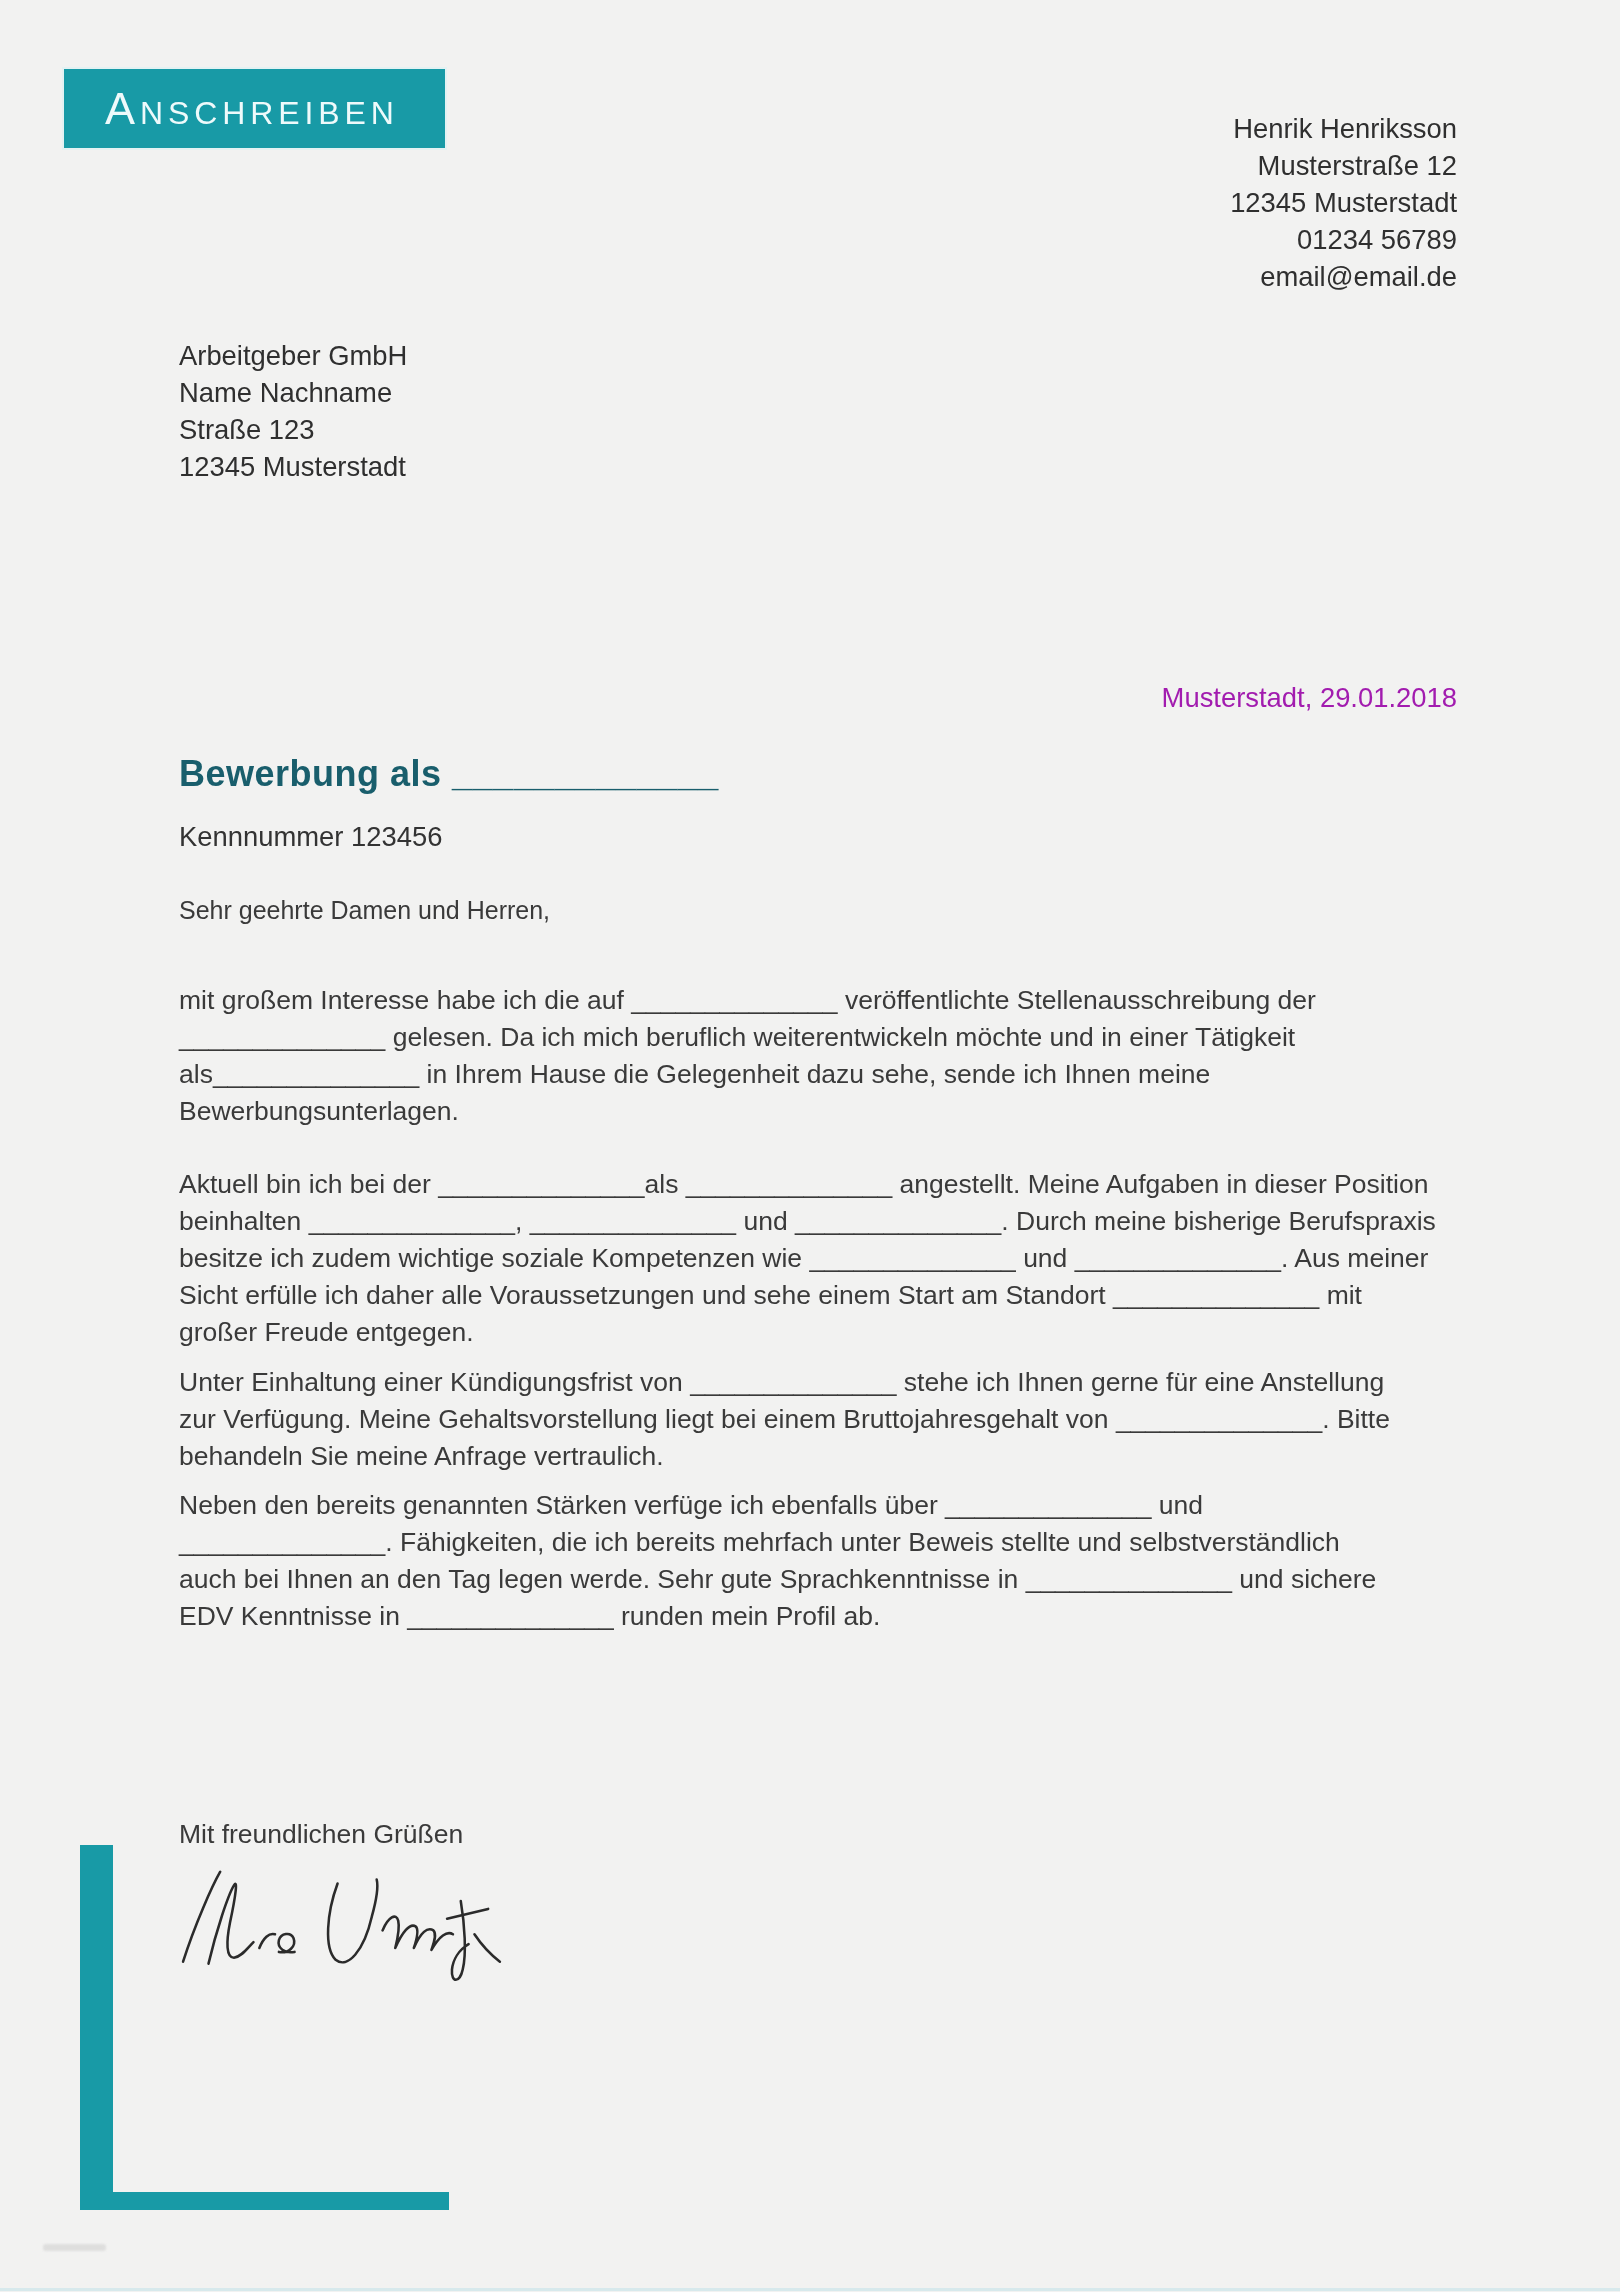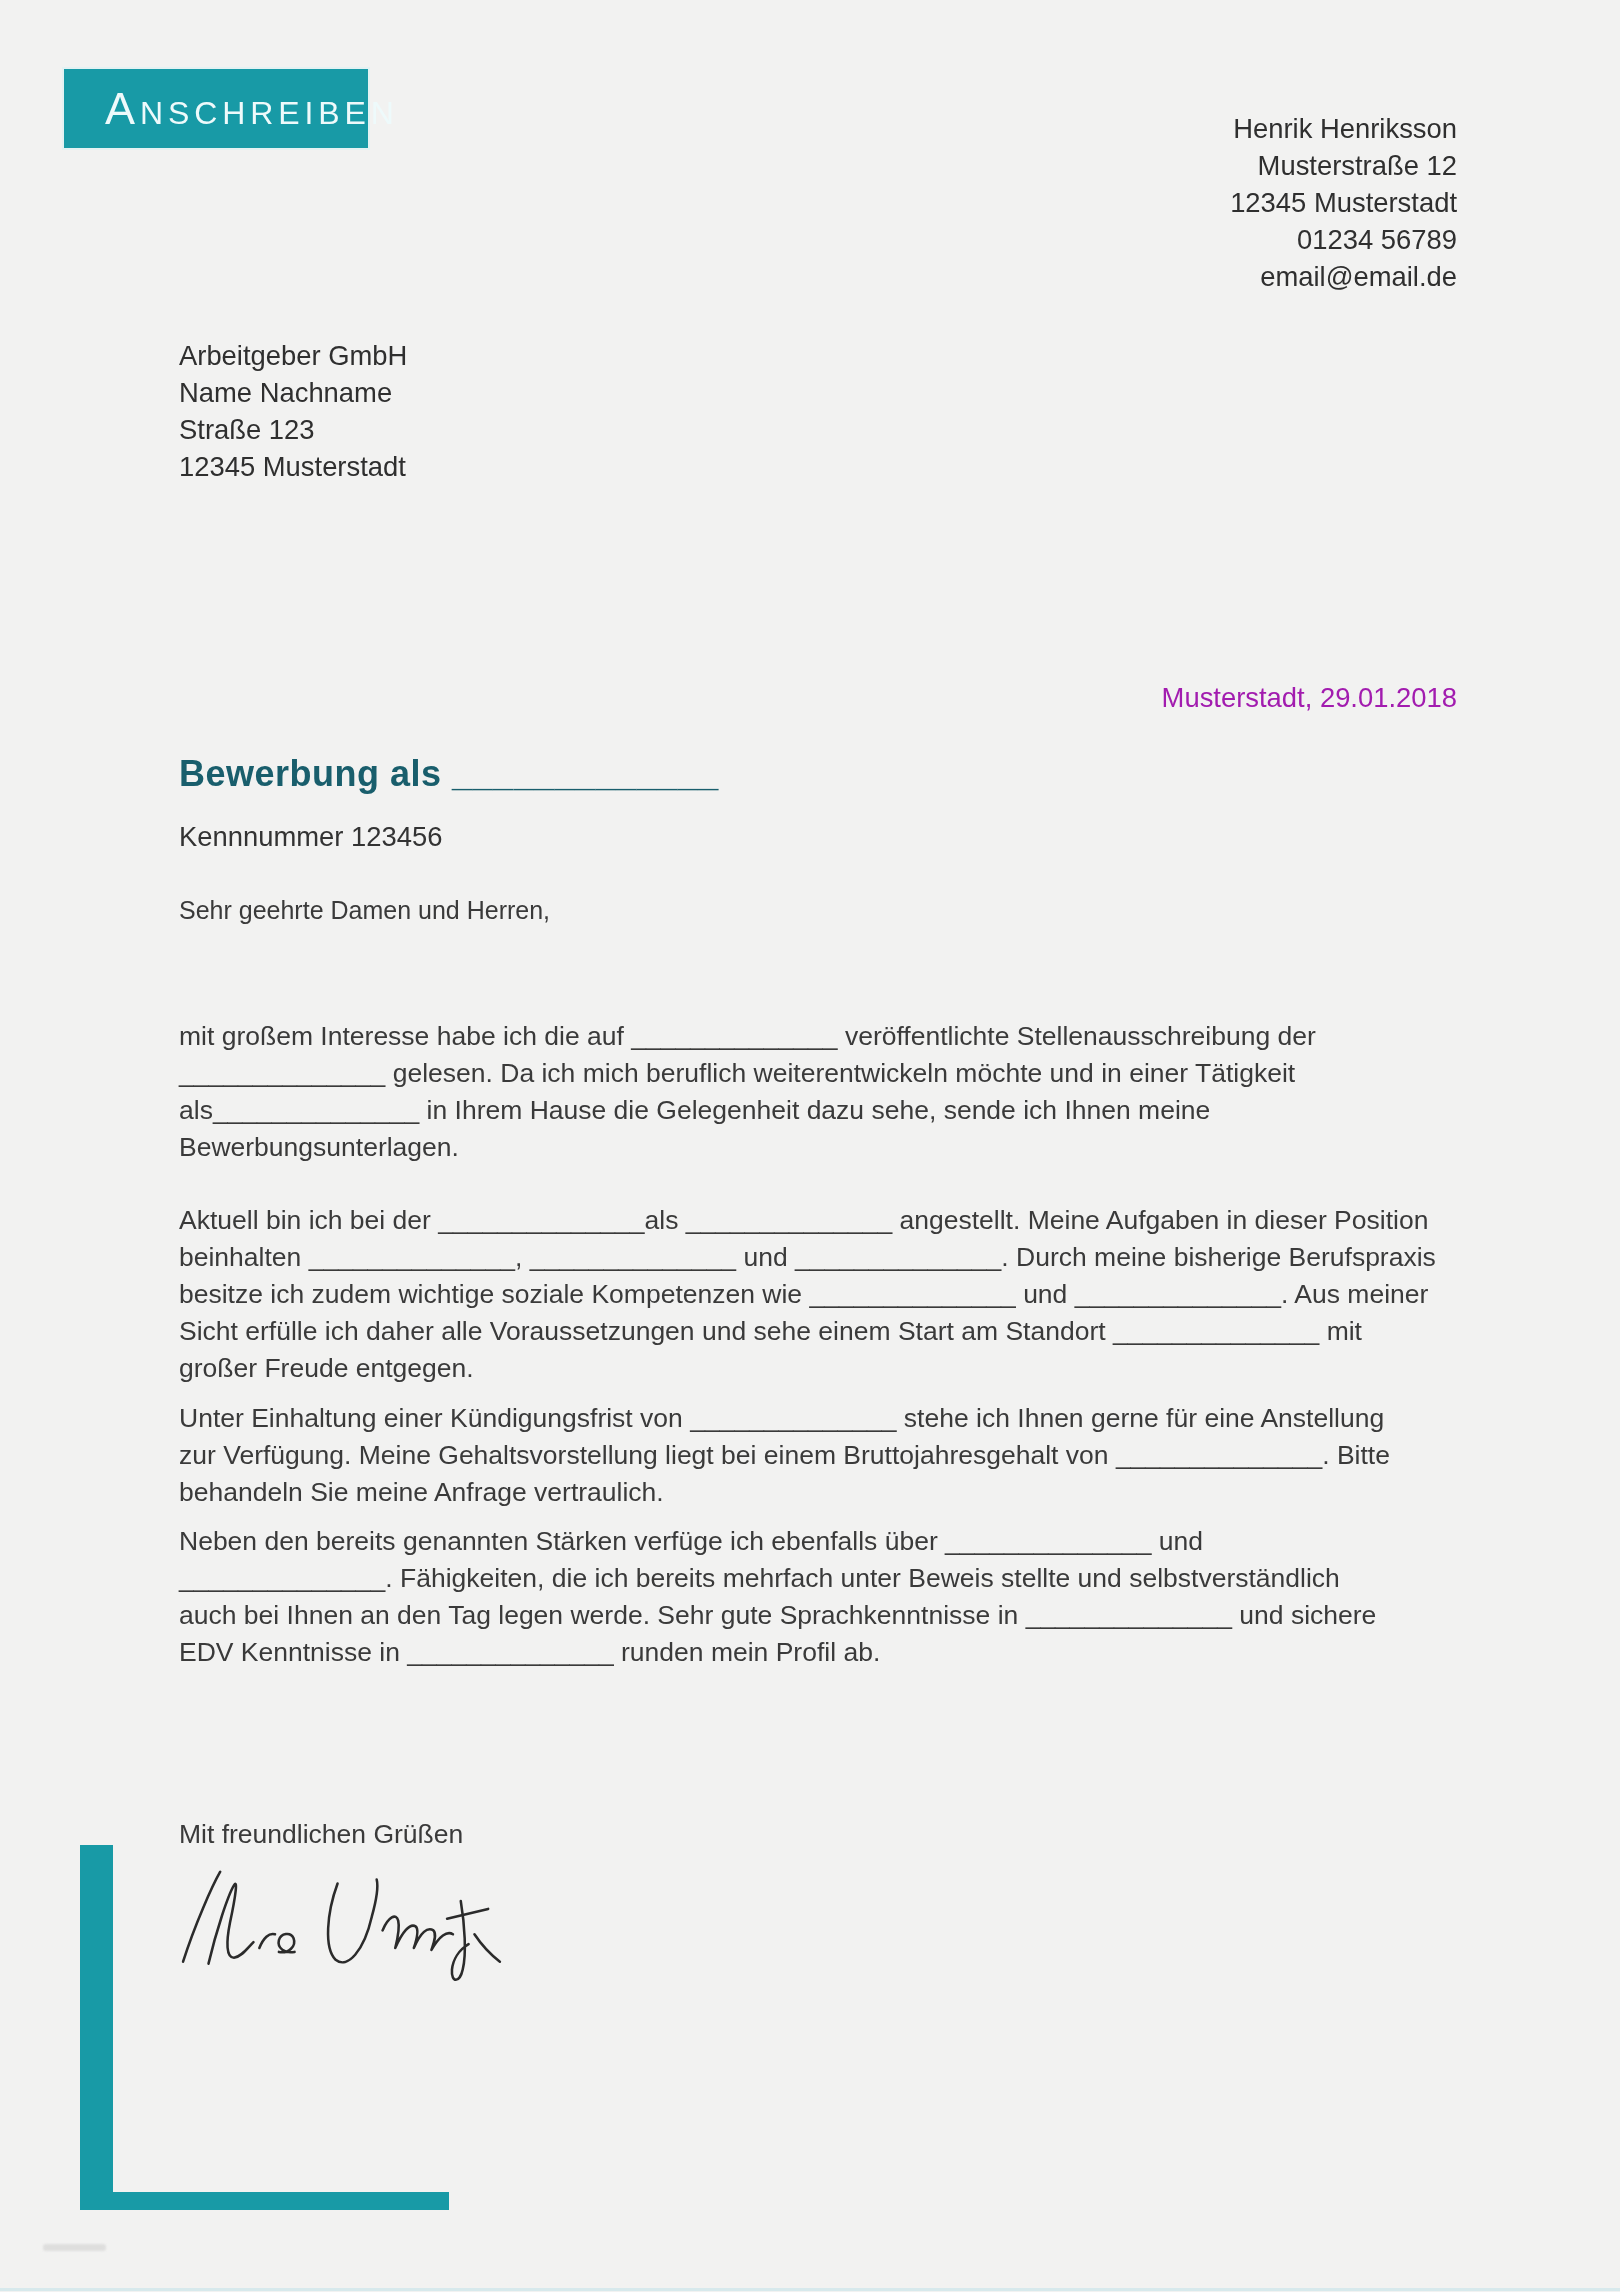--- a/index.html
+++ b/index.html
@@ -12,21 +12,21 @@
     background: #f2f2f1;
     font-family: "Liberation Sans", sans-serif;
     color: #3a3a3a;
     overflow: hidden;
   }
 
   
   .banner {
     position: absolute;
     left: 62px; top: 67px;
-    width: 308px; height: 83px;
+    width: 385px; height: 83px;
     background: #189aa6;
     border: 2px solid #e3f2f3;
     box-sizing: border-box;
     display: flex;
     align-items: center;
     padding-left: 41px;
   }
   .banner-label {
     color: #eefafb;
     font-size: 45px;
@@ -92,21 +92,21 @@
     left: 179px; top: 982px;
     width: 1304px;
     font-size: 26.5px;
     line-height: 37px;
     color: #3a3a3a;
   }
   .body-text p {
     margin: 0 0 12.7px 0;
     white-space: pre;
   }
-  .body-text p.first { margin-bottom: 36px; margin-top: 36px; }
+  .body-text p.first { margin-bottom: 36px; }
 
   .closing {
     position: absolute;
     left: 179px; top: 1819px;
     font-size: 26.5px;
     color: #3a3a3a;
   }
 
   .signature {
     position: absolute;

